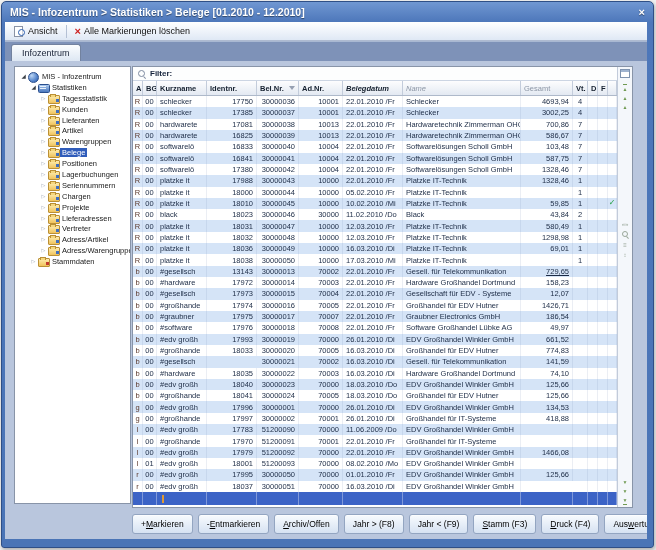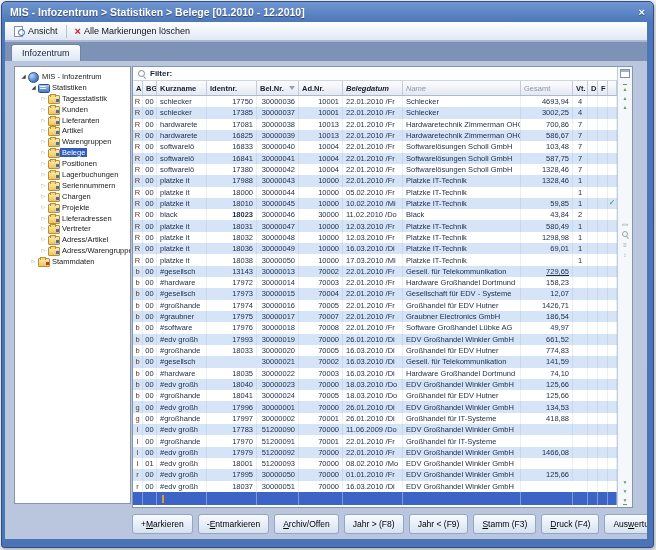--- a/index.html
+++ b/index.html
@@ -437,21 +437,21 @@
               <div class="gcell c" style="flex: 0 0 10px;"></div>
               <div class="gcell c" style="flex: 0 0 10px;"></div>
               <div class="gcell c" style="flex: 1 1 0%;">
                 <span class="chk">✓</span>
               </div>
             </div>
             <div class="grow">
               <div class="gcell c doc" style="flex: 0 0 10px;">R</div>
               <div class="gcell c" style="flex: 0 0 14px;">00</div>
               <div class="gcell " style="flex: 0 0 50px;">black</div>
-              <div class="gcell r" style="flex: 0 0 50px; font-weight: bold;">18023</div>
+              <div class="gcell r" style="flex: 0 0 50px;">18023</div>
               <div class="gcell r" style="flex: 0 0 42px;">30000046</div>
               <div class="gcell r" style="flex: 0 0 44px;">30000</div>
               <div class="gcell " style="flex: 0 0 60px;">11.02.2010 /Do</div>
               <div class="gcell " style="flex: 0 0 118px;">Black</div>
               <div class="gcell r" style="flex: 0 0 52px;">43,84</div>
               <div class="gcell c" style="flex: 0 0 15px;">2</div>
               <div class="gcell c" style="flex: 0 0 10px;"></div>
               <div class="gcell c" style="flex: 0 0 10px;"></div>
               <div class="gcell c" style="flex: 1 1 0%;"></div>
             </div>

